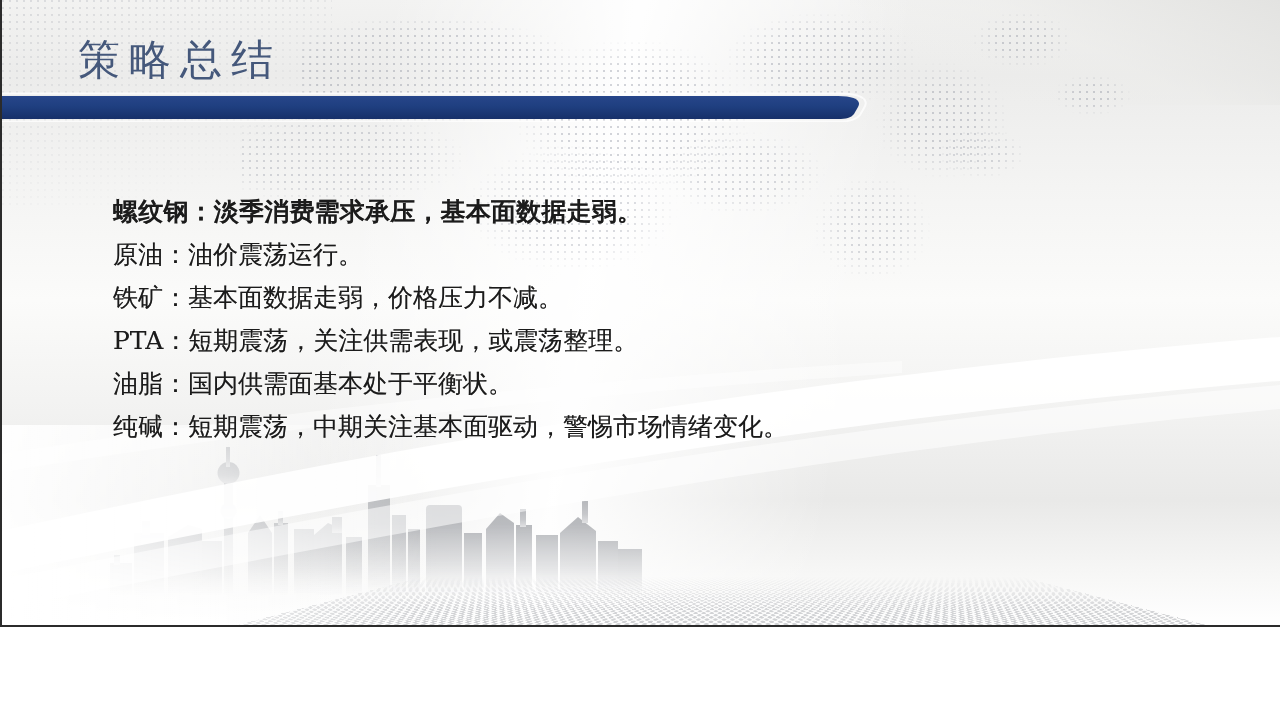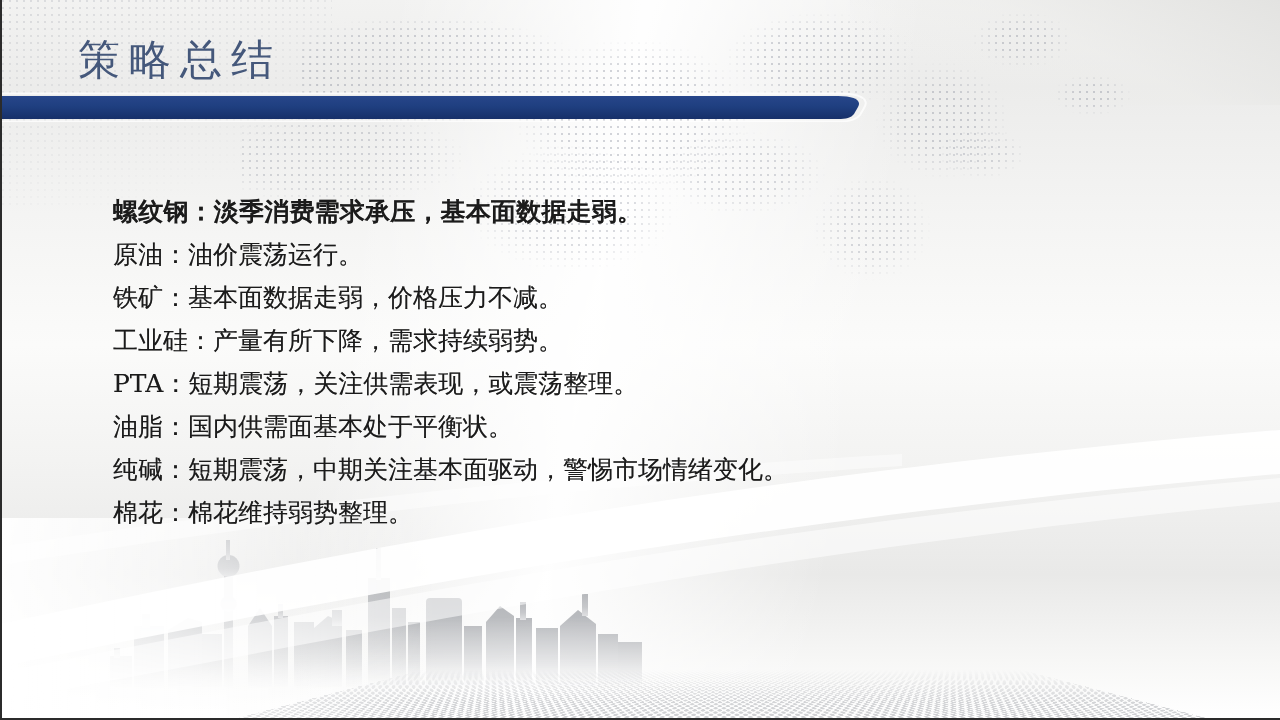--- a/index.html
+++ b/index.html
@@ -5,21 +5,21 @@
   * { margin:0; padding:0; box-sizing:border-box; }
   html,body { width:1280px; height:720px; overflow:hidden; }
   body {
     font-family:"Liberation Serif", serif;
     background:#ffffff;
   }
 
   
   #slide{
     position:relative;
-    width:1280px; height:720px;
+    width:1280px; height:627px;
     overflow:hidden;
     background:
       
       linear-gradient(100deg,
         rgba(255,255,255,0)   0%,
         rgba(255,255,255,0)   28%,
         rgba(255,255,255,.95) 46%,
         rgba(255,255,255,0)   66%,
         rgba(255,255,255,0)  100%),
       
@@ -239,20 +239,18 @@
       </defs>
       <path d="M0 8 L836 8 C 852 8 860 12 856 19 L852 26 C 849 30 844 31 836 31 L0 31 Z" fill="url(#barg)"></path>
       <path d="M0 5.5 L838 5.5 C 858 5.5 868 11 862 20 L858 27 C 854 32 848 33.5 838 33.5 L0 33.5" fill="none" stroke="rgba(255,255,255,.75)" stroke-width="2"></path>
     </svg>
   </div>
 
   <div class="body-list">
     <div class="body-line strong">螺纹钢：淡季消费需求承压，基本面数据走弱。</div>
     <div class="body-line">原油：油价震荡运行。</div>
     <div class="body-line">铁矿：基本面数据走弱，价格压力不减。</div>
-    <div class="body-line">工业硅：产量有所下降，需求持续弱势。</div>
     <div class="body-line">PTA：短期震荡，关注供需表现，或震荡整理。</div>
     <div class="body-line">油脂：国内供需面基本处于平衡状。</div>
     <div class="body-line">纯碱：短期震荡，中期关注基本面驱动，警惕市场情绪变化。</div>
-    <div class="body-line">棉花：棉花维持弱势整理。</div>
   </div>
 
 </div>
 
 </body></html>

